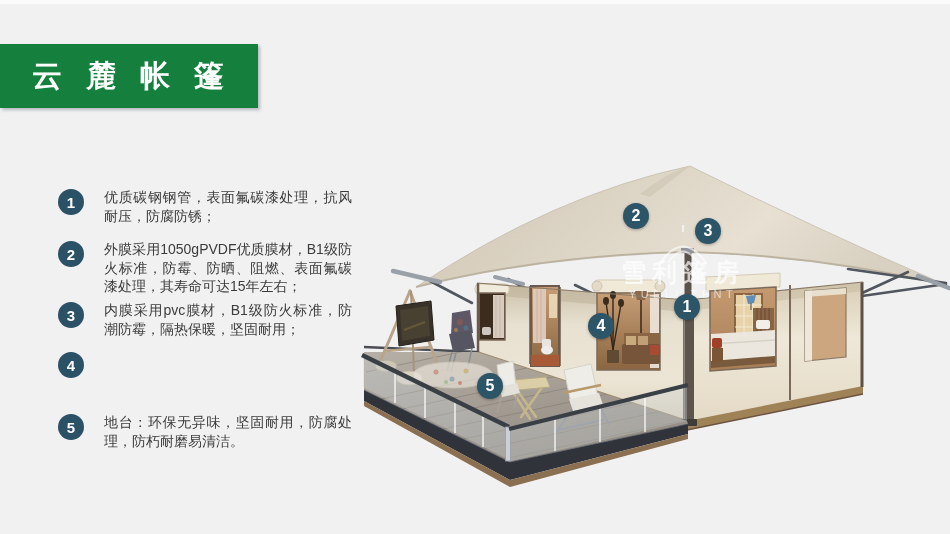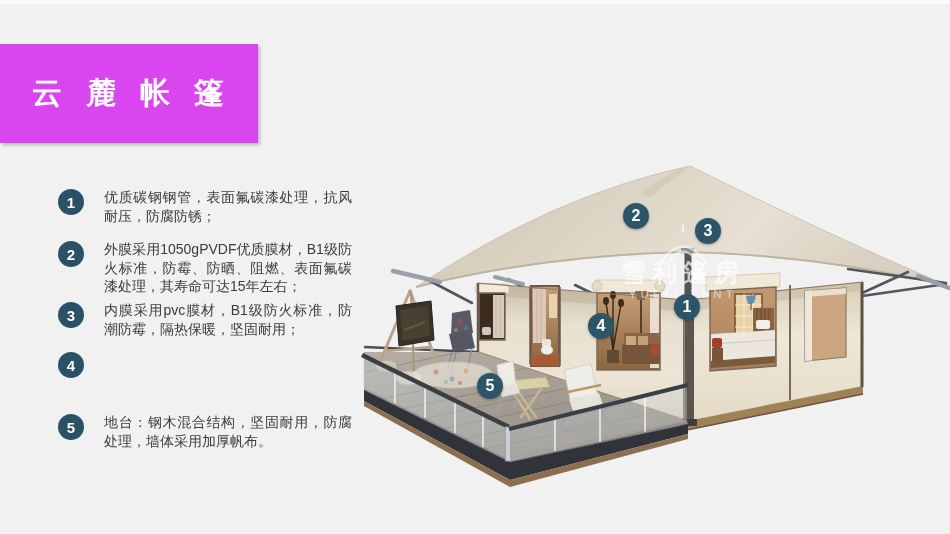--- a/index.html
+++ b/index.html
@@ -1,19 +1,19 @@
 <!DOCTYPE html>
 <html><head>
 <meta charset="utf-8">
 <style>
   html,body{margin:0;padding:0;background:#e9e9ea;}
   .slide{position:relative;width:950px;height:534px;background:#f1f1f2;overflow:hidden;
          font-family:"Liberation Sans","DejaVu Sans",sans-serif;}
   .top-strip{position:absolute;top:0;left:0;width:100%;height:4px;background:#fbfbfc;}
-  .banner{position:absolute;left:0;top:44px;width:258px;height:99px;background:#d946ef;
+  .banner{position:absolute;left:0;top:44px;width:258px;height:64px;background:#15803d;
           box-shadow:2px 2px 3px rgba(70,80,92,.35);display:flex;align-items:center;}
   .banner-title{color:#ffffff;font-size:30px;font-weight:bold;letter-spacing:24px;
                 padding-left:32px;white-space:nowrap;}
   .feature{position:absolute;left:58px;display:flex;align-items:flex-start;width:306px;}
   .feature .num{width:26px;height:26px;border-radius:50%;background:#2b5166;color:#fff;
                 font-size:15px;font-weight:bold;display:flex;align-items:center;
                 justify-content:center;flex:0 0 26px;margin-top:1px;}
   .feature .txt{margin-left:20px;width:248px;font-size:14px;line-height:18.5px;
                 color:#3c3c3c;text-align:justify;}
   .scene{position:absolute;left:360px;top:140px;width:590px;height:394px;}
@@ -41,21 +41,21 @@
   </div>
   <div class="feature" style="top:301px">
     <span class="num">3</span>
     <span class="txt">内膜采用pvc膜材，B1级防火标准，防潮防霉，隔热保暖，坚固耐用；</span>
   </div>
   <div class="feature" style="top:351px">
     <span class="num">4</span>
   </div>
   <div class="feature" style="top:413px">
     <span class="num">5</span>
-    <span class="txt">地台：钢木混合结构，坚固耐用，防腐处理，墙体采用加厚帆布。</span>
+    <span class="txt">地台：环保无异味，坚固耐用，防腐处理，防朽耐磨易清洁。</span>
   </div>
 
   <svg class="scene" viewBox="360 140 590 394">
     <defs>
       <linearGradient id="gRoof" x1="0" y1="0" x2="1" y2="0.25">
         <stop offset="0" stop-color="#cfc6b4"></stop>
           <stop offset="0.45" stop-color="#ddd5c5"></stop>
         <stop offset="0.72" stop-color="#e7e0d3"></stop>
           <stop offset="1" stop-color="#d8d0c0"></stop>
       </linearGradient>

